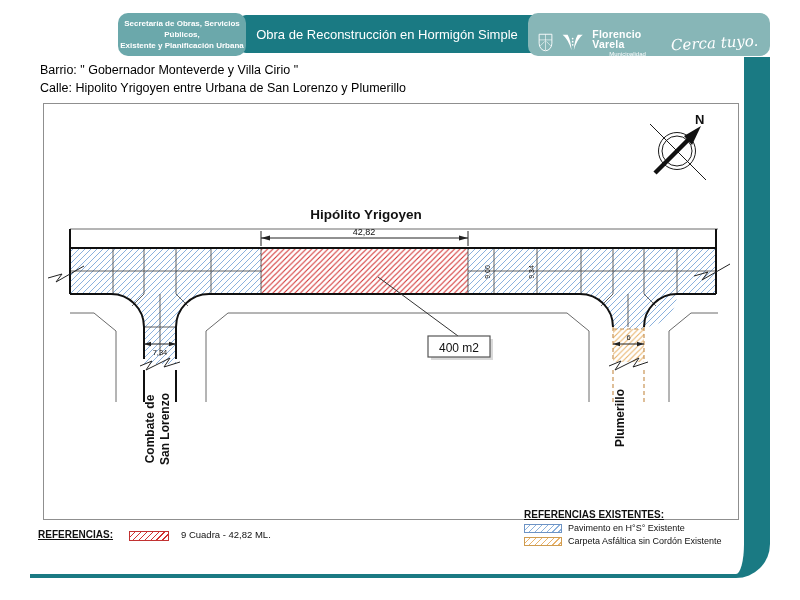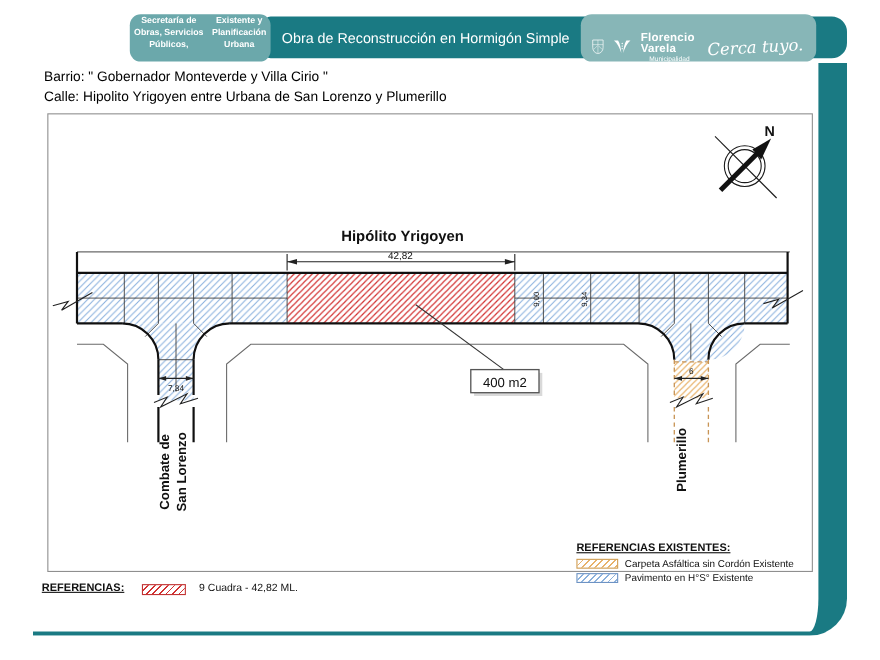--- a/index.html
+++ b/index.html
@@ -6,25 +6,25 @@
   .page{position:relative;width:800px;height:600px;background:#fff;overflow:hidden;
         font-family:"Liberation Sans",sans-serif;}
   
   .accent-frame{position:absolute;left:30px;top:57px;width:740px;height:521px;
         box-sizing:border-box;border-right:26px solid #1a7a83;border-bottom:4px solid #1a7a83;
         border-bottom-right-radius:34px;pointer-events:none;}
   
   .hdr-dark{position:absolute;left:240px;top:15px;width:530px;height:38px;background:#1a7a83;
         border-radius:6px 14px 14px 6px;}
   .hdr-left{position:absolute;left:118px;top:13px;width:128px;height:43px;background:#6ba8ab;
-        border-radius:10px;display:flex;justify-content:center;
+        border-radius:10px;display:flex;flex-direction:column;justify-content:center;
         text-align:center;color:#fff;font-size:8px;font-weight:bold;line-height:1.4;}
   .hdr-title{position:absolute;left:246px;top:15px;width:282px;height:38px;display:flex;
         align-items:center;justify-content:center;color:#fff;font-size:13px;border-radius:11px;}
-  .hdr-logos{position:absolute;left:528px;top:13px;width:214px;height:43px;background:#87b6b7;
+  .hdr-logos{position:absolute;left:528px;top:13px;width:242px;height:43px;background:#87b6b7;
         border-radius:10px;display:flex;align-items:center;gap:8px;color:#fff;
         padding:16px 12px 0 10px;box-sizing:border-box;}
   .muni{display:flex;flex-direction:column;align-items:center;line-height:1;}
   .muni .name{font-size:10.5px;font-weight:bold;letter-spacing:.2px;}
   .muni .sub{font-size:6px;margin-top:1px;}
   .slogan{margin-left:auto;font-family:"DejaVu Serif",serif;font-style:italic;font-size:15px;
         transform:rotate(-3deg);white-space:nowrap;}
   
   .info{position:absolute;left:40px;top:62px;font-size:12.5px;color:#000;line-height:1.42;}
   
@@ -33,21 +33,21 @@
   .frame svg{display:block;}
   svg text{font-family:"Liberation Sans",sans-serif;fill:#111;}
   
   .legend-left{position:absolute;left:38px;top:529px;display:flex;align-items:flex-start;
         font-size:9.5px;color:#111;}
   .legend-title{font-size:10px;font-weight:bold;text-decoration:underline;white-space:nowrap;}
   .sw{box-sizing:border-box;flex:none;}
   .sw-red{width:40px;height:10px;margin:2px 12px 0 16px;border:1px solid #c23232;
         background:repeating-linear-gradient(135deg,#fff 0 3px,#d23030 3px 4.2px);}
   .legend-left .txt{line-height:1.35;}
-  .legend-right{position:absolute;left:524px;top:493px;font-size:9px;color:#111;}
+  .legend-right{position:absolute;left:524px;top:509px;font-size:9px;color:#111;}
   .legend-right .legend-title{font-size:10px;}
   .legend-right .row{display:flex;align-items:center;gap:6px;margin-top:3px;}
   .sw-blue{width:38px;height:9px;border:1px solid #6d93c4;
         background:repeating-linear-gradient(135deg,#fff 0 3px,#8ab1dd 3px 4.2px);}
   .sw-yellow{width:38px;height:9px;border:1px solid #cf9c50;
         background:repeating-linear-gradient(135deg,#fff 0 3px,#e8b26a 3px 4.2px);}
 </style>
 </head>
 <body>
 
@@ -234,22 +234,22 @@
     <div class="legend-title">REFERENCIAS:</div>
     <div class="sw sw-red"></div>
     <div class="txt">
       <div>9 Cuadra - 42,82 ML.</div>
     </div>
   </div>
 
   <div class="legend-right">
     <div class="legend-title">REFERENCIAS EXISTENTES:</div>
     <div class="row">
+      <div class="sw sw-blue"></div>
+      <div>Pavimento en H°S° Existente</div>
+    </div>
+    <div class="row">
       <div class="sw sw-yellow"></div>
       <div>Carpeta Asfáltica sin Cordón Existente</div>
     </div>
-    <div class="row">
-      <div class="sw sw-blue"></div>
-      <div>Pavimento en H°S° Existente</div>
-    </div>
   </div>
 
 </div>
 
 </body></html>

